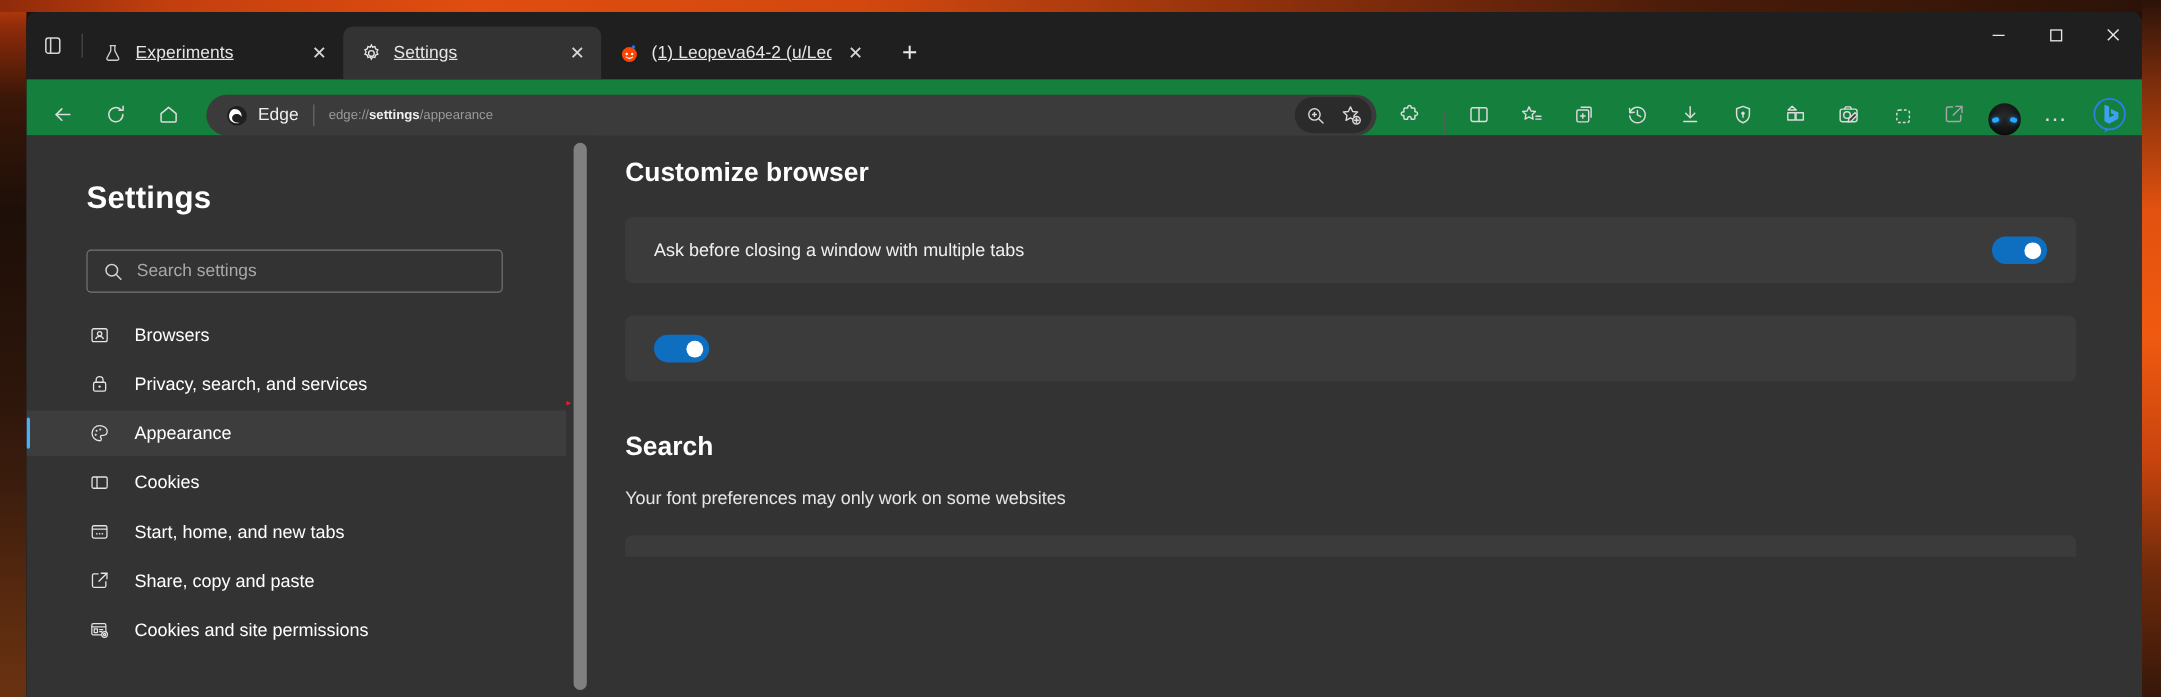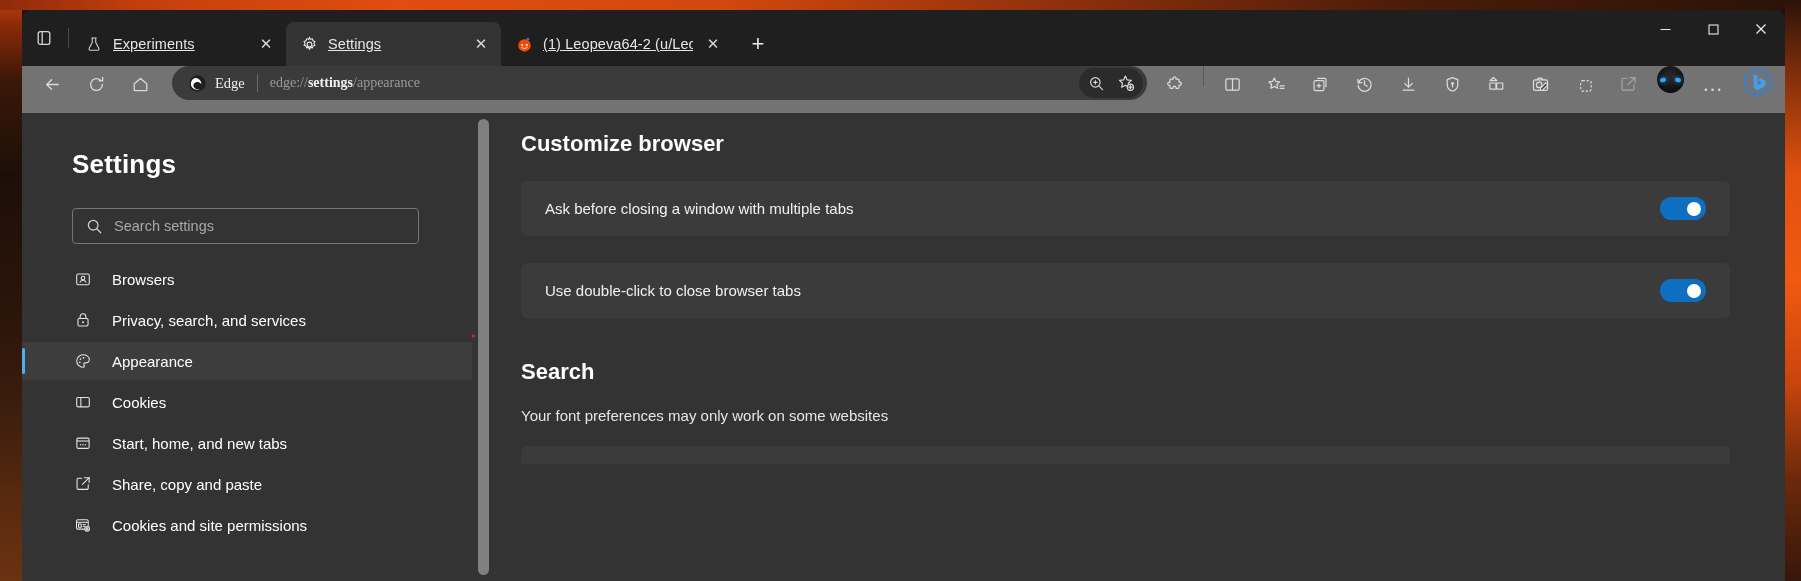--- a/index.html
+++ b/index.html
@@ -98,24 +98,23 @@
   .wincontrols { display: flex; align-self: flex-start; height: 38px; }
   .wc {
     width: 48px; height: 38px;
     display: flex; align-items: center; justify-content: center;
     color: #e9e9e9;
   }
 
   
   .toolbar {
     height: 47px;
-    background: #737373;
-    display: flex; align-items: flex-start;
+    background: #15803d;
+    display: flex; align-items: flex-end;
     padding: 0 8px;
-    font-family: Liberation Serif, serif;
   }
   .tb-btn {
     width: 36px; height: 36px; margin: 0 4px;
     display: flex; align-items: center; justify-content: center;
     border-radius: 5px; color: #dcdcdc; flex: 0 0 auto;
   }
   .tb-btn.home { margin-right: 8px; }
   .omnibox {
     flex: 1 1 auto;
     height: 34px;
@@ -126,21 +125,21 @@
     margin: 0 6px;
     min-width: 0;
   }
   .omni-edge-icon { width: 22px; height: 22px; display:flex; align-items:center; justify-content:center; flex:0 0 auto;}
   .omni-edge-label {
     color: #efefef; font-size: 14.5px; margin-left: 7px; flex: 0 0 auto;
   }
   .omni-sep {
     width: 1px; height: 18px; background: #6a6a6a; margin: 0 12px; flex:0 0 auto;
   }
-  .omni-url { font-size: 14px; color: #9a9a9a; white-space: nowrap; overflow:hidden; flex: 1 1 auto; }
+  .omni-url { font-size: 11px; color: #9a9a9a; white-space: nowrap; overflow:hidden; flex: 1 1 auto; }
   .omni-url b { color: #f0f0f0; font-weight: 600; }
   .omni-actions { display: flex; align-items: center; flex: 0 0 auto; }
   .omni-pill {
     display:flex; align-items:center;
     background: #2b2b2b; border-radius: 16px; height: 30px; padding: 0 2px;
   }
   .omni-icon-btn {
     width: 30px; height: 30px; display:flex; align-items:center; justify-content:center;
     color:#d9d9d9;
   }
@@ -632,21 +631,20 @@
         <div class="setting-row">
           <span class="setting-label">Ask before closing a window with multiple tabs</span>
           <span class="toggle on">
               <span class="knob"></span>
             </span>
         </div>
       </div>
 
       <div class="card gap-big">
         <div class="setting-row">
-          <span class="setting-label">Use double-click to close browser tabs</span>
           <span class="toggle on">
               <span class="knob"></span>
             </span>
         </div>
       </div>
 
       <div class="section-title" style="margin-top:41px;">Search</div>
       <div class="fonts-sub">Your font preferences may only work on some websites</div>
       <div class="fonts-card-peek"></div>
 

